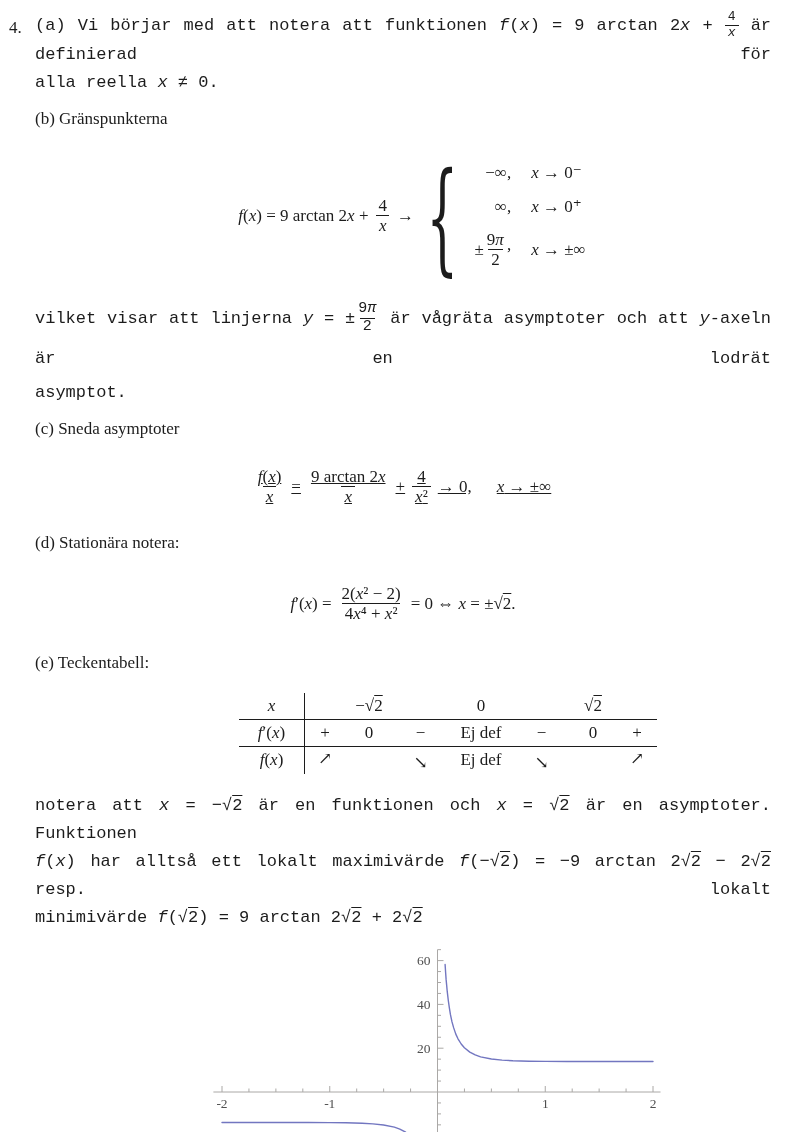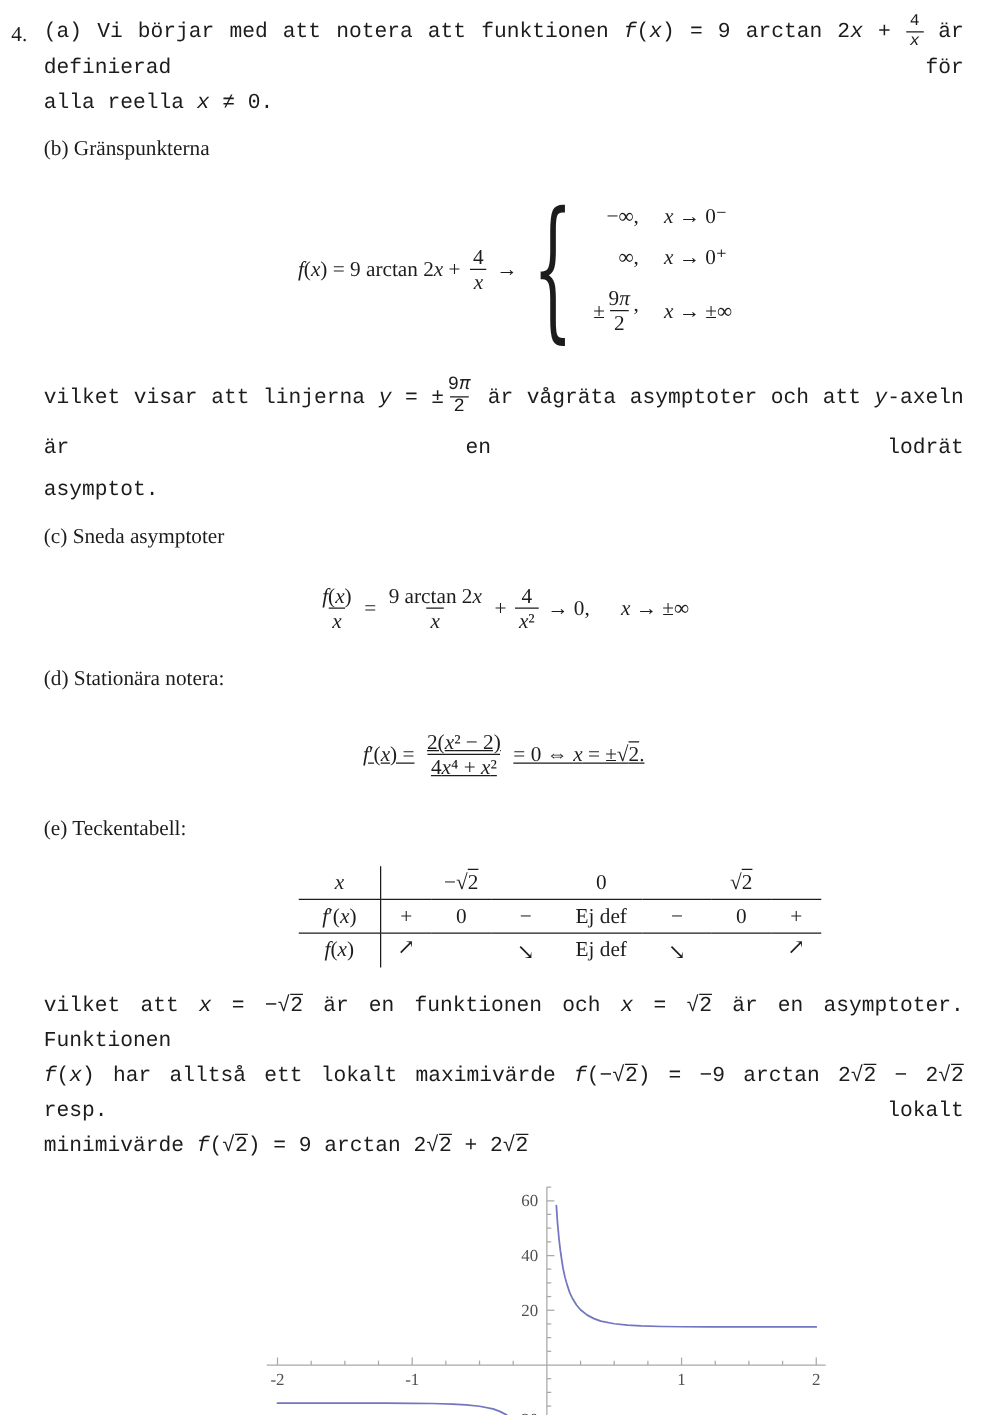--- a/index.html
+++ b/index.html
@@ -24,22 +24,22 @@
   .frac .den { border-top:1px solid #1c1c1c; padding:0 3px; }
   .frac .num { padding:0 3px; }
   .frac.small { font-size:13px; line-height:1.15; }
   .frac.mid   { font-size:15px; }
 
   .heading { margin-top:8px; line-height:28px; }
 
   
   .disp { display:flex; align-items:center; justify-content:center; gap:7px; }
   .disp-b { margin:10px 0 6px 18px; min-height:146px; }
-  .disp-c { margin:12px 0 10px 0; min-height:64px; }
-  .disp-d { margin:14px 0 12px 0; min-height:66px;text-decoration:underline; }
+  .disp-c { margin:12px 0 10px 0; min-height:64px;text-decoration:underline; }
+  .disp-d { margin:14px 0 12px 0; min-height:66px; }
 
   .big-brace { display:inline-block; font-family:"DejaVu Serif",serif;
                font-size:48px; line-height:1; transform:scaleY(2.55) scaleX(1.05);
                transform-origin:center; margin:0 10px 0 6px; font-weight:400; }
   .cases { display:grid; grid-template-columns:auto auto; column-gap:20px;
            row-gap:13px; align-items:center; }
   .cases .val  { justify-self:end; display:inline-flex; align-items:center; }
   .cases .cond { justify-self:start; }
   .case-comma { align-self:flex-end; padding-bottom:14px; }
 
@@ -201,21 +201,21 @@
       <span></span>
       <span class="arrow-down">↘</span>
       <span>Ej def</span>
       <span class="arrow-down">↘</span>
       <span></span>
       <span class="arrow-up">↗</span>
     </div>
 
     <div class="para-block" style="margin-top:18px;">
       <div class="line jline">
-        <span>vilket att</span>
+        <span>notera att</span>
         <span class="math"><i>x</i> = −√<span class="rt">2</span></span>
         <span>är en funktionen och</span>
         <span class="math"><i>x</i> = √<span class="rt">2</span></span>
         <span>är en asymptoter. Funktionen</span>
       </div>
       <div class="line jline">
         <span class="math"><i>f</i>(<i>x</i>)</span>
         <span>har alltså ett lokalt maximivärde</span>
         <span class="math"><i>f</i>(−√<span class="rt">2</span>) = −9 arctan 2√<span class="rt">2</span> − 2√<span class="rt">2</span></span>
         <span>resp. lokalt</span>

